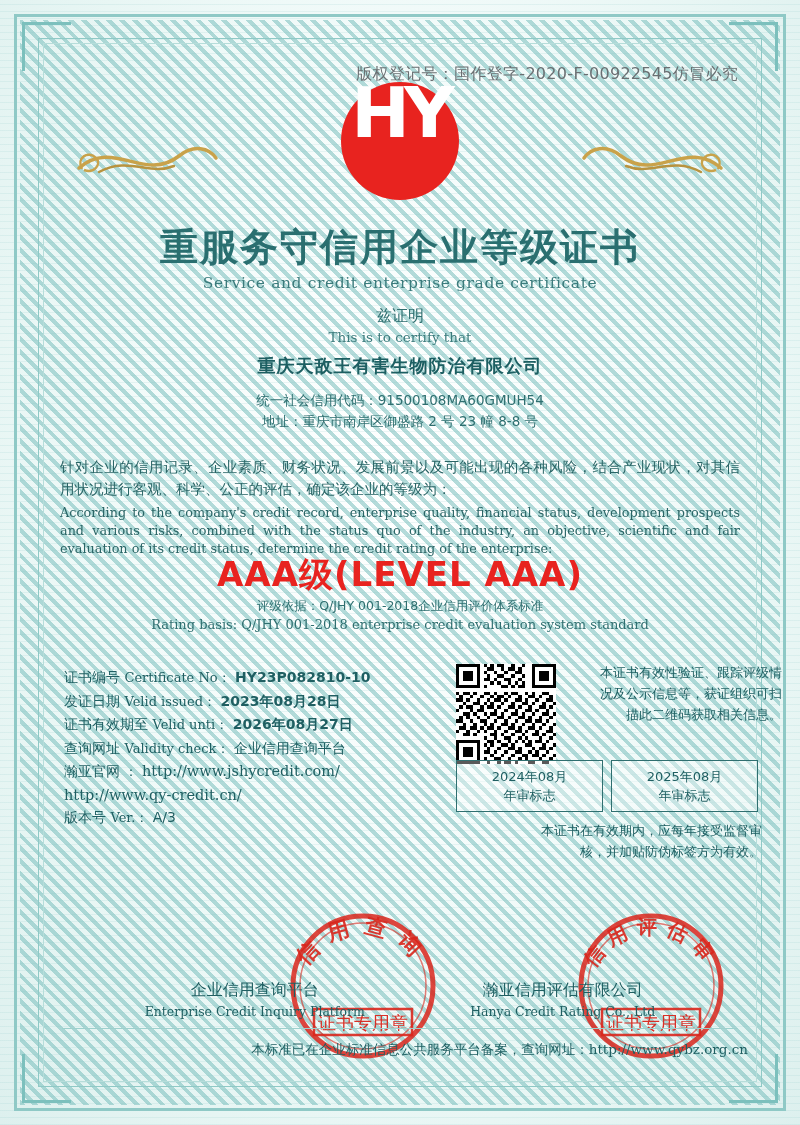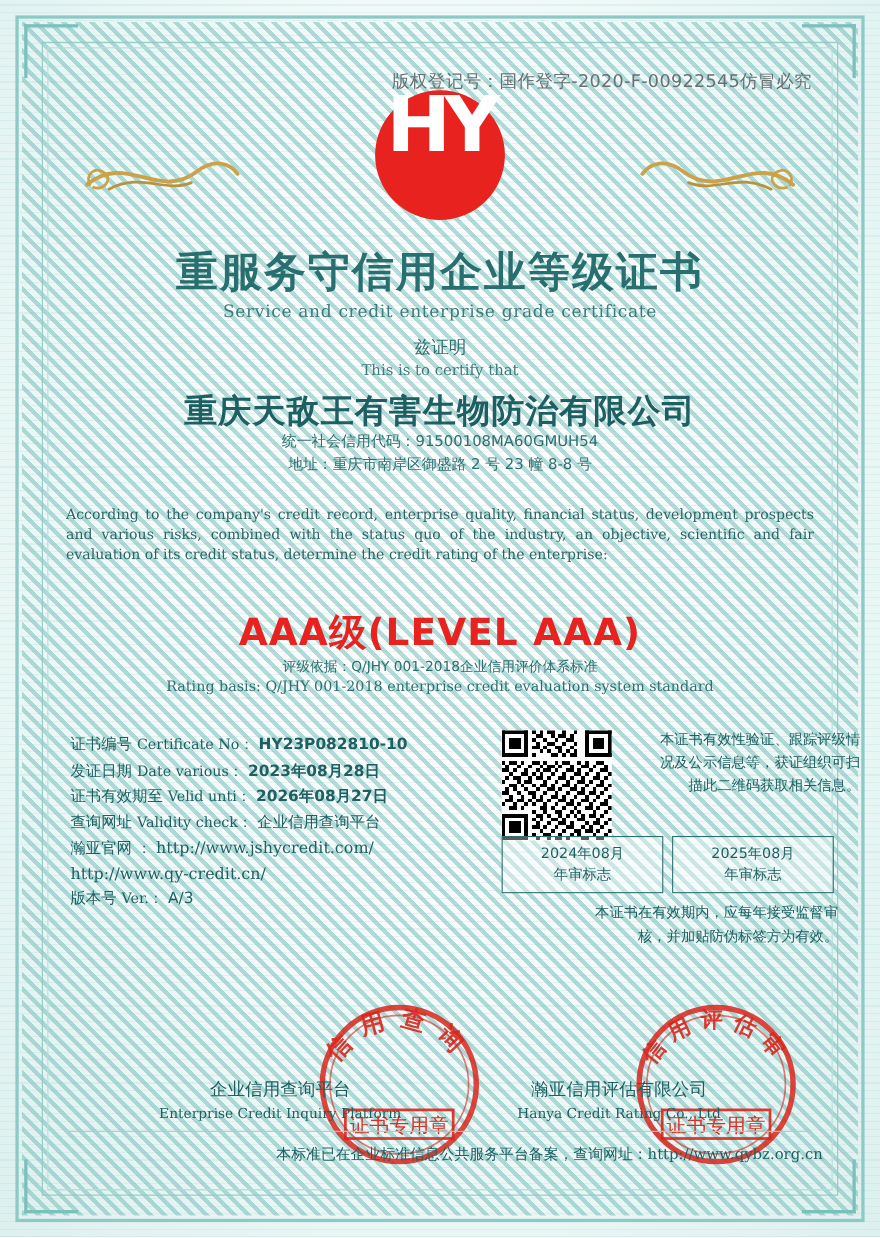--- a/index.html
+++ b/index.html
@@ -90,21 +90,21 @@
   .certify-zh{
     position:absolute;top:254px;left:0;right:0;text-align:center;
     font-size:16px;color:#2f6f70;font-family:"DejaVu Sans", sans-serif;
   }
   .certify-en{
     position:absolute;top:277px;left:0;right:0;text-align:center;
     font-size:13.5px;color:#3b7b7c;font-family:"DejaVu Serif", serif;
   }
   .company{
     position:absolute;top:302px;left:0;right:0;text-align:center;
-    font-size:30px;font-weight:bold;color:#1d5f62;letter-spacing:1px;
+    font-size:18px;font-weight:bold;color:#1d5f62;letter-spacing:1px;
     font-family:"DejaVu Sans", sans-serif;
   }
   .uscc{
     position:absolute;top:340px;left:0;right:0;text-align:center;
     font-size:13.5px;color:#2f6f70;font-family:"DejaVu Sans", sans-serif;
   }
   .addr{
     position:absolute;top:361px;left:0;right:0;text-align:center;
     font-size:13.5px;color:#2f6f70;font-family:"DejaVu Sans", sans-serif;
   }
@@ -246,36 +246,37 @@
     <div class="title-en">Service and credit enterprise grade certificate</div>
 
     <div class="certify-zh">兹证明</div>
     <div class="certify-en">This is to certify that</div>
 
     <div class="company">重庆天敌王有害生物防治有限公司</div>
     <div class="uscc">统一社会信用代码：91500108MA60GMUH54</div>
     <div class="addr">地址：重庆市南岸区御盛路 2 号 23 幢 8-8 号</div>
 
     <div class="para">
+      <div class="zh">针对企业的信用记录、企业素质、财务状况、发展前景以及可能出现的各种风险，结合产业现状，对其信用状况进行客观、科学、公正的评估，确定该企业的等级为：</div>
       <div class="en">According to the company's credit record, enterprise quality, financial status, development prospects and various risks, combined with the status quo of the industry, an objective, scientific and fair evaluation of its credit status, determine the credit rating of the enterprise:</div>
     </div>
 
     <div class="level">AAA级(LEVEL AAA)</div>
     <div class="basis-zh">评级依据：Q/JHY 001-2018企业信用评价体系标准</div>
     <div class="basis-en">Rating basis: Q/JHY 001-2018 enterprise credit evaluation system standard</div>
 
     <div class="info">
       <div class="row">
         <span>证书编号</span>
         <span class="lbl-en">Certificate No：</span>
         <span class="val">HY23P082810-10</span>
       </div>
       <div class="row">
         <span>发证日期</span>
-        <span class="lbl-en">Date various：</span>
+        <span class="lbl-en">Velid issued：</span>
         <span class="val">2023年08月28日</span>
       </div>
       <div class="row">
         <span>证书有效期至</span>
         <span class="lbl-en">Velid unti：</span>
         <span class="val">2026年08月27日</span>
       </div>
       <div class="row">
         <span>查询网址</span>
         <span class="lbl-en">Validity check：</span>

